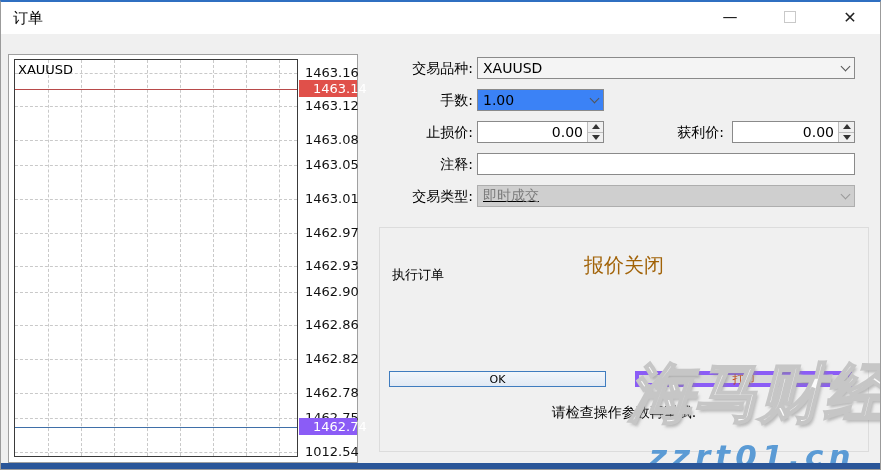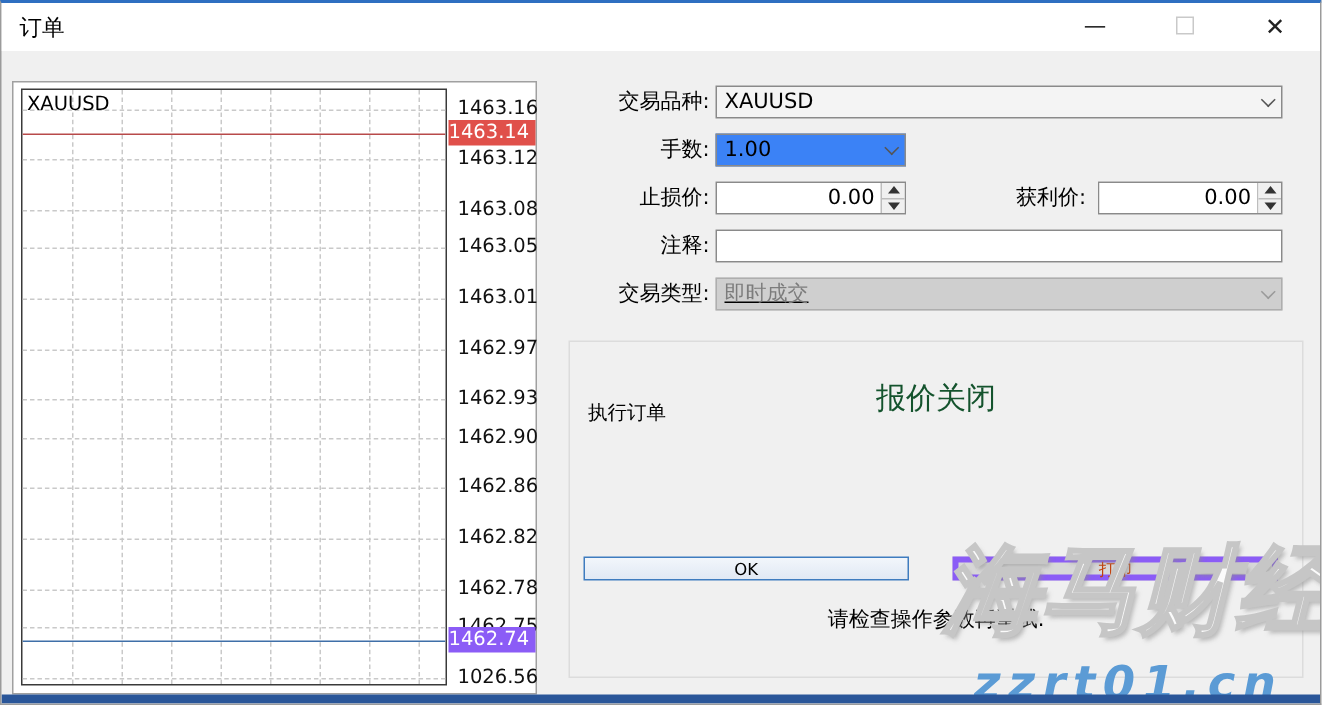--- a/index.html
+++ b/index.html
@@ -23,21 +23,21 @@
   
   .chart-panel{ position:absolute; left:7px; top:52px; width:350px; height:409px;
     background:#ffffff; border:1px solid #a0a0a0; }
   .chart-box{ position:absolute; left:5px; top:4px; width:284px; height:398px;
     border:1px solid #3a3a3a; background:#fff; overflow:hidden; }
   .symbol-label{ position:absolute; left:3px; top:2px; font-size:13px; color:#000; z-index:5; background:transparent; }
   .hgrid{ position:absolute; left:0; width:100%; height:0; border-top:1px dashed #c9c9c9; }
   .vgrid{ position:absolute; top:0; height:100%; width:0; border-left:1px dashed #c9c9c9; }
   .price-line{ position:absolute; left:0; width:100%; height:1px; z-index:4; }
   .ptick{ position:absolute; left:296px; width:52px; font-size:13px; color:#111; z-index:1; white-space:nowrap; }
-  .pbadge{ position:absolute; left:290px; width:58px; height:17px; line-height:17px; padding-left:0;
+  .pbadge{ position:absolute; left:290px; width:58px; height:17px; line-height:17px; padding-left:14px;
     font-size:13px; color:#fff; z-index:3; white-space:nowrap; }
 
   
   .frow{ position:absolute; left:380px; width:478px; height:22px; display:flex; align-items:center; }
   .flabel{ width:96px; text-align:right; padding-right:4px; font-size:14px; color:#000; line-height:22px; }
   .combo{ position:relative; height:22px; border:1px solid #8a8a8a; background:#f4f4f4; display:flex; align-items:center; }
   .combo .val{ font-size:14px; color:#000; padding-left:5px; flex:1; white-space:nowrap; overflow:hidden; }
   .chev{ width:18px; height:20px; display:flex; align-items:center; justify-content:center; }
   .chev i{ width:7px; height:7px; border-right:1px solid #555; border-bottom:1px solid #555; transform:rotate(45deg); margin-top:-4px; }
   .combo.white{ background:#3b82f6; }
@@ -51,21 +51,21 @@
   .spin-btns div{ flex:1; display:flex; align-items:center; justify-content:center; background:#f0f0f0; }
   .spin-btns div + div{ border-top:1px solid #bdbdbd; }
   .tri-up{ width:0; height:0; border-left:4px solid transparent; border-right:4px solid transparent; border-bottom:5px solid #333; }
   .tri-dn{ width:0; height:0; border-left:4px solid transparent; border-right:4px solid transparent; border-top:5px solid #333; }
   .text-input{ height:22px; border:1px solid #8a8a8a; background:#fff; font-size:14px; padding:0 5px; outline:none;
     font-family:"DejaVu Sans","Liberation Sans",sans-serif; }
 
   
   .groupbox{ position:absolute; left:378px; top:225px; width:490px; height:225px; border:1px solid #dcdcdc; }
   .groupbox .legend{ position:absolute; left:8px; top:-9px; background:#f0f0f0; padding:0 4px; font-size:13px; color:#000;margin-top:47px; }
-  .exec-message{ position:absolute; left:0; top:24px; width:100%; text-align:center; font-size:20px; color:#14532d; }
+  .exec-message{ position:absolute; left:0; top:24px; width:100%; text-align:center; font-size:20px; color:#a16207; }
   .btn{ position:absolute; height:16px; font-size:11px; display:flex; align-items:center; justify-content:center; cursor:default; }
   .btn-ok{ left:9px; top:143px; width:217px; background:linear-gradient(#f2f6fb,#e1e9f4);
     border:1px solid #3f7cbf; color:#000; }
   .btn-print{ left:255px; top:143px; width:217px; background:#d8d8d8; border:4px solid #8b5cf6; color:#c2410c; }
   .status-text{ position:absolute; left:0; top:176px; width:100%; text-align:center; font-size:14px; color:#000; }
 
   
   .wm-brand{ position:absolute; left:628px; top:348px; font-size:64px; font-weight:bold; font-style:italic;
     color:#fbfbfb; -webkit-text-stroke:2px #c6c6c6; text-shadow:2px 3px 3px rgba(140,140,140,.55);
     letter-spacing:1px; z-index:20; pointer-events:none; white-space:nowrap; }
@@ -124,21 +124,21 @@
       <div class="ptick" style="top: 77px;">1463.08</div>
       <div class="ptick" style="top: 102px;">1463.05</div>
       <div class="ptick" style="top: 136px;">1463.01</div>
       <div class="ptick" style="top: 170px;">1462.97</div>
       <div class="ptick" style="top: 203px;">1462.93</div>
       <div class="ptick" style="top: 229px;">1462.90</div>
       <div class="ptick" style="top: 262px;">1462.86</div>
       <div class="ptick" style="top: 296px;">1462.82</div>
       <div class="ptick" style="top: 330px;">1462.78</div>
       <div class="ptick" style="top: 355px;">1462.75</div>
-      <div class="ptick" style="top: 389px;">1026.56</div>
+      <div class="ptick" style="top: 389px;">1012.54</div>
       <div class="pbadge" style="top: 25px; background: rgb(224, 80, 74);">1463.14</div>
       <div class="pbadge" style="top: 363px; background: #8b5cf6;">1462.74</div>
     </div>
 
   <div class="frow" style="top:55px;">
     <span class="flabel">交易品种:</span>
     <div class="combo" style="width:378px;">
       <span class="val">XAUUSD</span>
       <span class="chev">
           <i></i>

